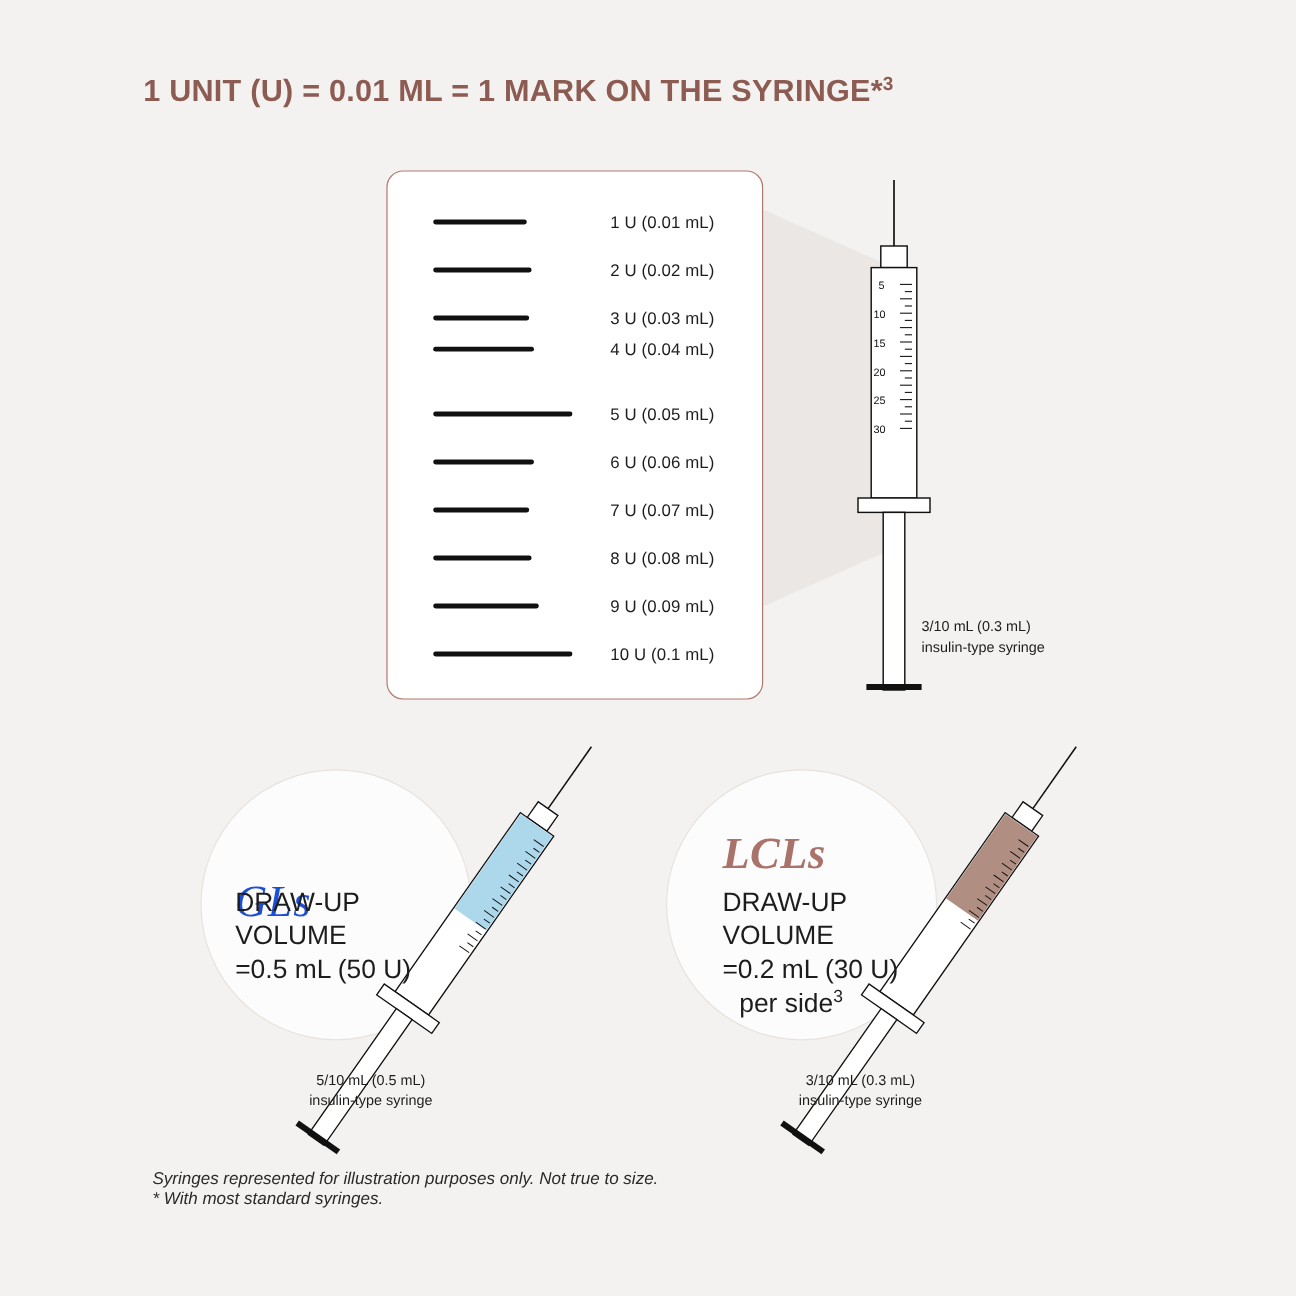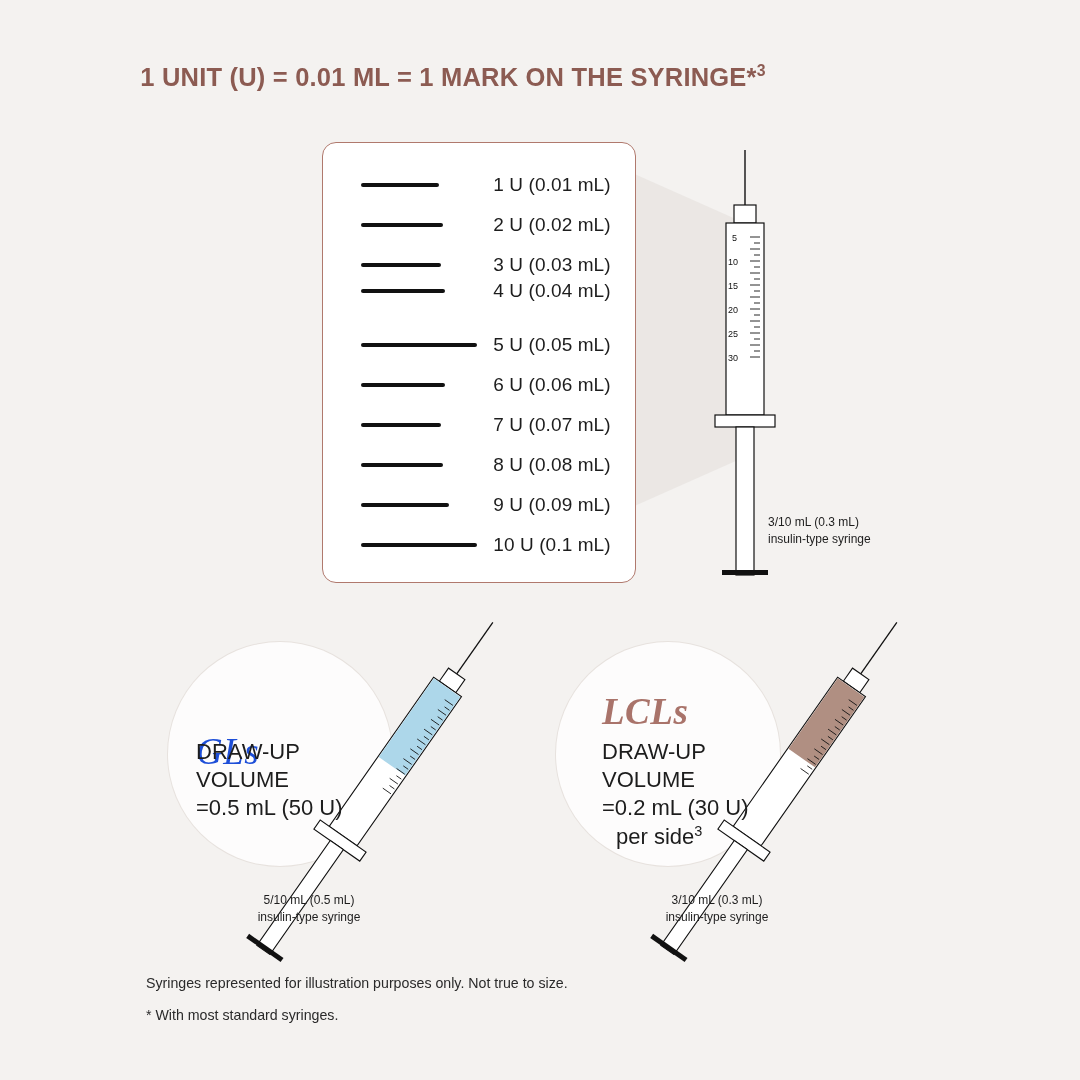--- a/index.html
+++ b/index.html
@@ -24,21 +24,20 @@
   .title {
     position: absolute;
     top: 62px;
     left: 0;
     width: 864px;
     text-align: center;
     font-size: 25.5px;
     font-weight: bold;
     letter-spacing: 0.2px;
     color: #8c5b52;
-    padding-left: 21px;
   }
   .title sup {
     font-size: 0.62em;
     vertical-align: super;
   }
 
   
   .units-card {
     position: absolute;
     left: 322px;
@@ -65,21 +64,21 @@
     background: #111111;
     border-radius: 2px;
     top: 50%;
     transform: translateY(-50%);
   }
   .unit-label {
     position: absolute;
     left: 160px;
     width: 138px;
     text-align: center;
-    font-size: 19px;
+    font-size: 14px;
     color: #1d1d1d;
     letter-spacing: 0.1px;
   }
 
   
   .wedge {
     position: absolute;
     left: 630px;
     top: 160px;
     width: 110px;
@@ -172,28 +171,28 @@
   .cap-bottom-right {
     left: 622px;
     top: 892px;
     text-align: center;
     width: 190px;
   }
 
   
   .footnotes {
     position: absolute;
-    left: 146px;
+    left: 127px;
     top: 976px;
     font-size: 14.2px;
     color: #2a2a2a;
     line-height: 1.1;
+    font-style: italic;
   }
   .footnotes .fn2 {
-    margin-top: 16px;
   }
 
   .syringe-angled {
     position: absolute;
   }
   .sy-left {
     left: 236px;
     top: 592px;
     width: 290px;
     height: 380px;

